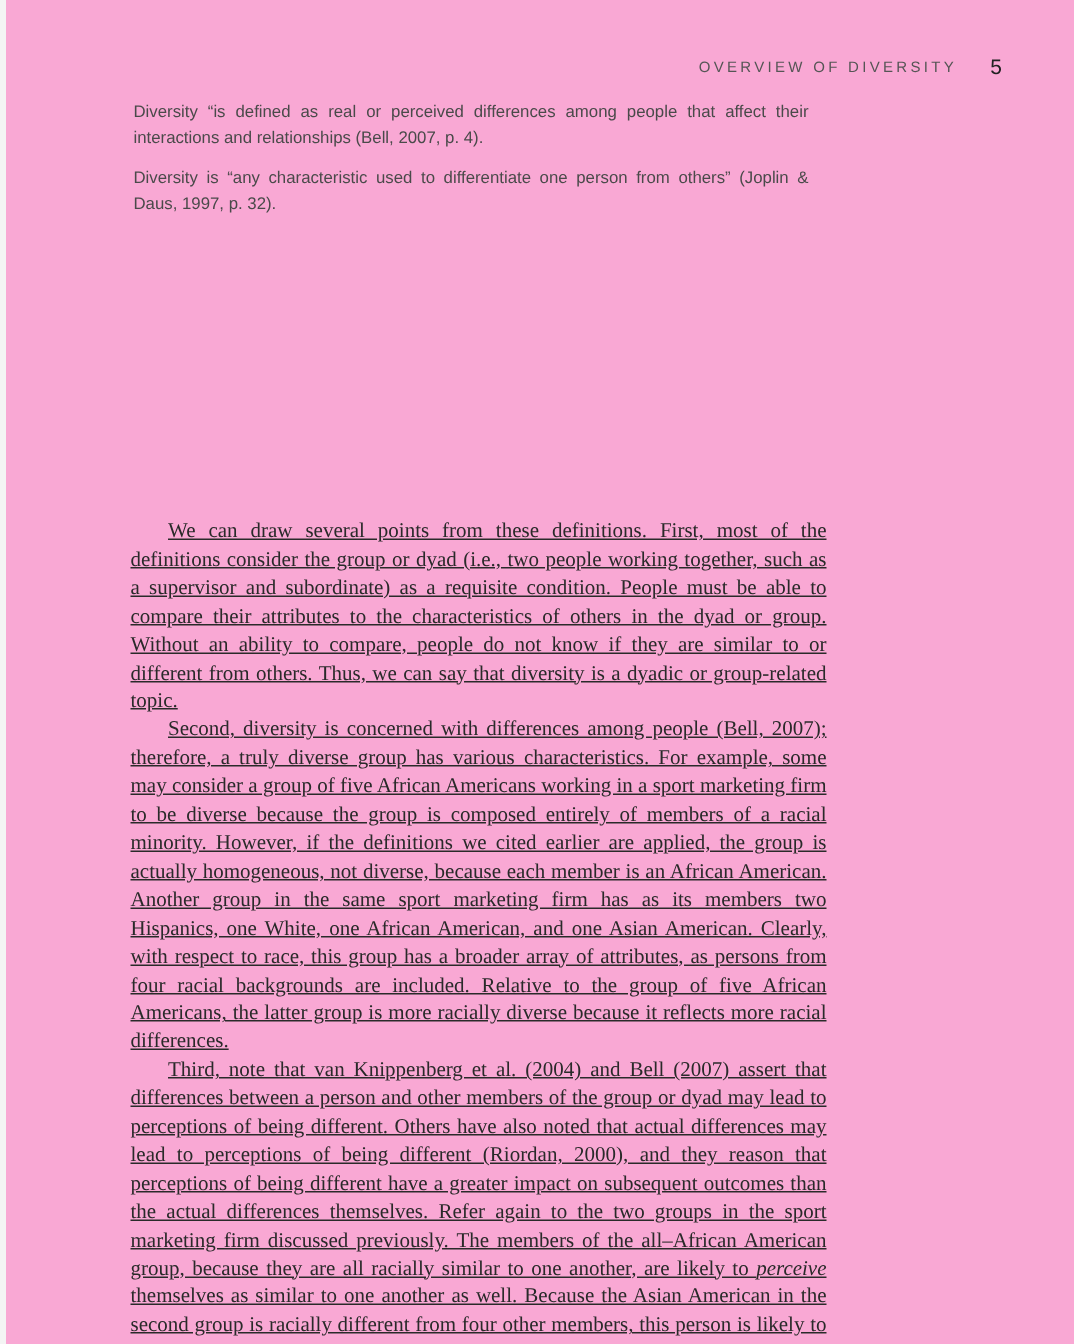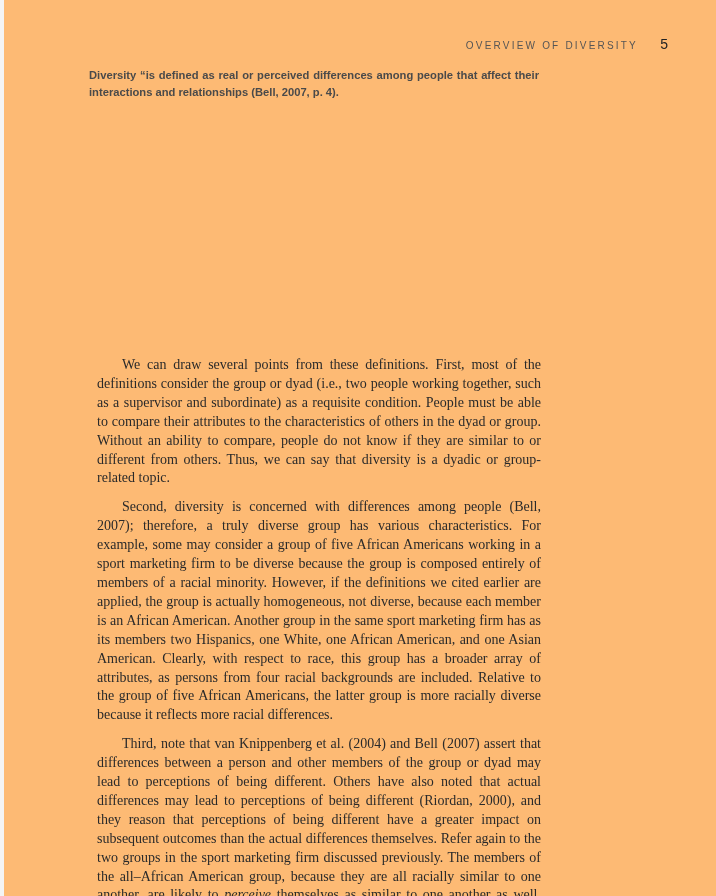--- a/index.html
+++ b/index.html
@@ -1,37 +1,38 @@
 <!DOCTYPE html>
 <html><head>
 <meta charset="utf-8">
 <style>
   html, body { margin: 0; padding: 0; background: #ffffff; }
   body { width: 716px; height: 896px; position: relative; overflow: hidden; }
-  .page { position: absolute; left: 0; top: 0; width: 716px; height: 896px; background: #fdba74; }
+  .page { position: absolute; left: 0; top: 0; width: 716px; height: 896px; background: #f9a8d4; }
   .gutter { position: absolute; left: 0; top: 0; width: 4px; height: 896px; background: #f4f4f4; }
   .running-head { position: absolute; top: 40px; right: 78px; font-family: "Liberation Sans", sans-serif; font-size: 10px; letter-spacing: 2.2px; color: #555; text-transform: uppercase; }
   .page-number { position: absolute; top: 36px; right: 48px; font-family: "Liberation Sans", sans-serif; font-size: 14px; color: #222; }
-  .extracts { position: absolute; left: 89px; top: 67px; width: 450px; font-family: "Liberation Sans", sans-serif; font-size: 11.2px; line-height: 17.2px; color: #4a4a4a; text-align: justify; font-weight: bold; }
+  .extracts { position: absolute; left: 89px; top: 67px; width: 450px; font-family: "Liberation Sans", sans-serif; font-size: 11.2px; line-height: 17.2px; color: #4a4a4a; text-align: justify; }
   .extracts p { margin: 0 0 9.4px 0; }
   .body-text { position: absolute; left: 87px; top: 346px; width: 464px; font-family: "Liberation Serif", serif; font-size: 14px; line-height: 18.9px; color: #2a2a2a; text-align: justify; }
-  .body-text p { margin: 10px; text-indent: 25px; }
+  .body-text p { margin: 0; text-indent: 25px; text-decoration: underline; }
   .body-text em { font-style: italic; }
 </style>
 </head>
 <body>
 
 <div class="page">
   <div class="gutter"></div>
 
   <div class="running-head">OVERVIEW OF DIVERSITY</div>
   <div class="page-number">5</div>
 
   <div class="extracts">
     <p>Diversity “is defined as real or perceived differences among people that affect their interactions and relationships (Bell, 2007, p. 4).</p>
+    <p>Diversity is “any characteristic used to differentiate one person from others” (Joplin &amp; Daus, 1997, p. 32).</p>
   </div>
 
   <div class="body-text">
     <p>We can draw several points from these definitions. First, most of the definitions consider the group or dyad (i.e., two people working together, such as a supervisor and subordinate) as a requisite condition. People must be able to compare their attributes to the characteristics of others in the dyad or group. Without an ability to compare, people do not know if they are similar to or different from others. Thus, we can say that diversity is a dyadic or group-related topic.</p>
     <p>Second, diversity is concerned with differences among people (Bell, 2007); therefore, a truly diverse group has various characteristics. For example, some may consider a group of five African Americans working in a sport marketing firm to be diverse because the group is composed entirely of members of a racial minority. However, if the definitions we cited earlier are applied, the group is actually homogeneous, not diverse, because each member is an African American. Another group in the same sport marketing firm has as its members two Hispanics, one White, one African American, and one Asian American. Clearly, with respect to race, this group has a broader array of attributes, as persons from four racial backgrounds are included. Relative to the group of five African Americans, the latter group is more racially diverse because it reflects more racial differences.</p>
     <p><span>Third, note that van Knippenberg et al. (2004) and Bell (2007) assert that differences between a person and other members of the group or dyad may lead to perceptions of being different. Others have also noted that actual differences may lead to perceptions of being different (Riordan, 2000), and they reason that perceptions of being different have a greater impact on subsequent outcomes than the actual differences themselves. Refer again to the two groups in the sport marketing firm discussed previously. The members of the all–African American group, because they are all racially similar to one another, are likely to </span><em>perceive</em><span> themselves as similar to one another as well. Because the Asian American in the second group is racially different from four other members, this person is likely to </span><em>perceive</em><span> herself to be racially different from others in the group. Thus, actual differences result in perceptions of dissimilarity.</span></p>
   </div>
 </div>
 
 </body></html>

